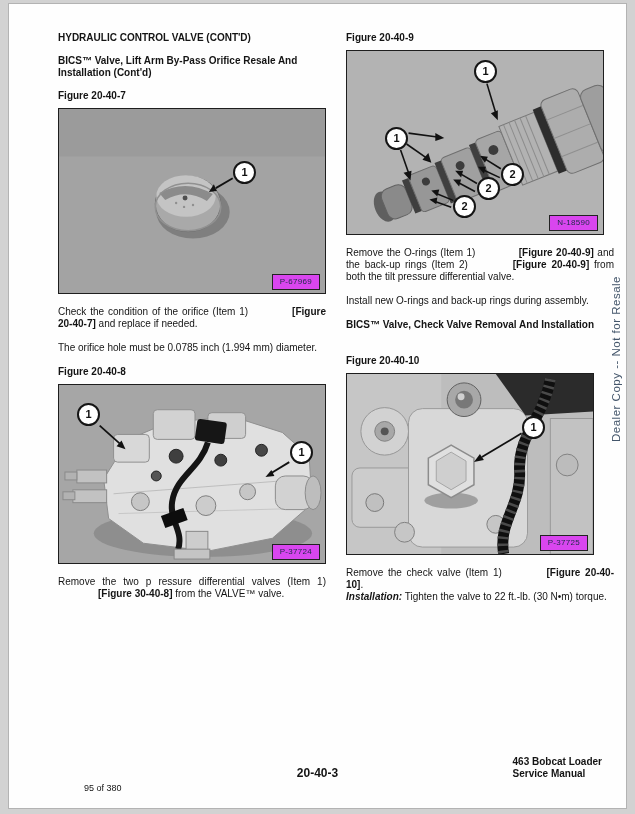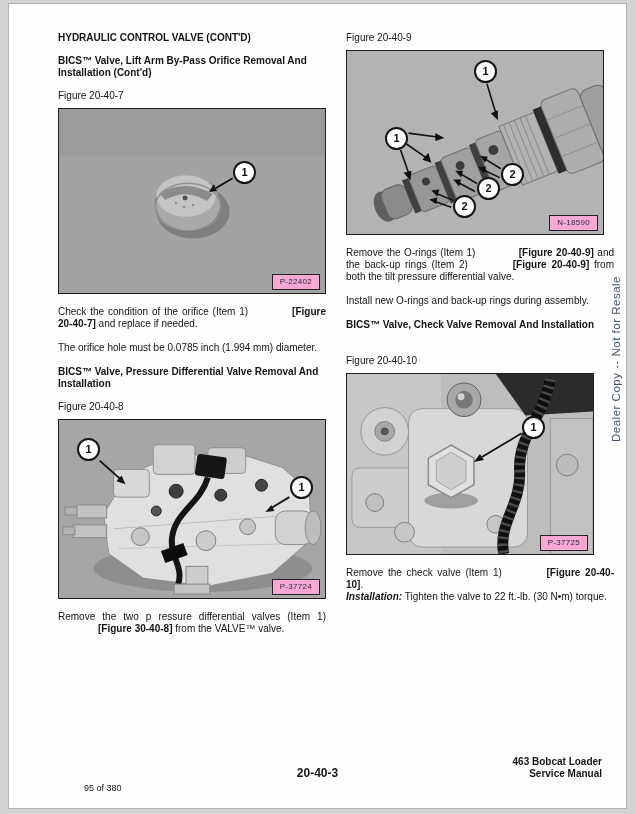--- a/index.html
+++ b/index.html
@@ -11,84 +11,83 @@
   }
   .page {
     position:absolute; left:8px; top:3px; width:619px; height:806px;
     background:#fefefe; border:1px solid #b3b3b3; box-sizing:border-box;
   }
   .col { position:absolute; top:28px; font-size:10px; line-height:12px; }
   .col-left  { left:49px;  width:268px; }
   .col-right { left:337px; width:268px; }
   .h1 { font-size:10px; font-weight:bold; margin:0 0 11px 0; }
   .h2 { font-size:10px; font-weight:bold; margin:0 0 11px 0; }
-  .figlabel { font-size:10px; font-weight:normal; margin:0 0 6px 0; }
+  .figlabel { font-size:10px; font-weight:bold; margin:0 0 6px 0; }
   .para { margin:0 0 12px 0; text-align:justify; }
   .b { font-weight:bold;padding-left:40px; }
   .lead { font-weight:bold; font-style:italic; }
   .figure { position:relative; border:1px solid #1e1e1e; margin:0 0 12px 0; box-sizing:border-box; overflow:hidden; background:#a8a8a8; }
   .fig7  { width:268px; height:186px; }
   .fig8  { width:268px; height:180px; }
   .fig9  { width:258px; height:185px; }
   .fig10 { width:248px; height:182px; }
   .figure svg { position:absolute; left:0; top:0; width:100%; height:100%; display:block; }
   .callout {
     position:absolute; width:19px; height:19px; background:#ffffff;
     border:2px solid #151515; border-radius:50%;
     font-size:11px; font-weight:bold; line-height:19px; text-align:center; color:#111;
   }
   .photo-id {
-    position:absolute; right:5px; bottom:3px; background:#f9a8d4;
+    position:absolute; right:5px; bottom:3px; background:#d946ef;
     border:1px solid #222; font-size:8px; line-height:10px; padding:2px 7px;
     letter-spacing:0.3px; color:#1c2b46;
   }
   .watermark {
     position:absolute; left:601px; top:272px;
     writing-mode:vertical-rl; transform:rotate(180deg);
     font-size:11.5px; letter-spacing:0.5px; color:#44566b; white-space:nowrap;
   }
   .footer-page   { position:absolute; left:0; width:100%; top:762px; text-align:center; font-size:12px; font-weight:bold; }
-  .footer-manual { position:absolute; right:24px; top:752px; text-align:right; font-size:10px; font-weight:bold; line-height:12px; }
+  .footer-manual { position:absolute; right:24px; top:752px; font-size:10px; font-weight:bold; line-height:12px; }
   .footer-sheet  { position:absolute; left:75px; top:779px; font-size:9px; }
 </style>
 </head>
 <body>
 
 <div class="page">
 
   <div class="col col-left">
     <div class="h1">HYDRAULIC CONTROL VALVE (CONT'D)</div>
-    <div class="h2">BICS™ Valve, Lift Arm By-Pass Orifice Removal And Installation (Cont'd)</div>
+    <div class="h2">BICS™ Valve, Lift Arm By-Pass Orifice Resale And Installation (Cont'd)</div>
     <div class="figlabel">Figure 20-40-7</div>
 
     <div class="figure fig7">
       <svg viewBox="0 0 268 186" preserveAspectRatio="none">
         <rect x="0" y="0" width="268" height="186" fill="#a3a3a3"></rect>
         <rect x="0" y="0" width="268" height="48" fill="#9b9b9b"></rect>
         <ellipse cx="135" cy="104" rx="37" ry="27" fill="#7f7f7f"></ellipse>
         <ellipse cx="130" cy="96" rx="33" ry="28" fill="#a9a9a9" stroke="#707070" stroke-width="1"></ellipse>
         <ellipse cx="128" cy="88" rx="30" ry="21" fill="#c4c4c4"></ellipse>
         <path d="M101,85 Q128,70 155,86 L149,93 Q128,80 107,92 Z" fill="#8b8b8b"></path>
         <circle cx="127" cy="90" r="2.5" fill="#4f4f4f"></circle>
         <ellipse cx="130" cy="99" rx="33" ry="24" fill="none" stroke="#919191" stroke-width="1.5"></ellipse>
         <circle cx="118" cy="95" r="1.2" fill="#8f8f8f"></circle>
           <circle cx="135" cy="97" r="1.2" fill="#8f8f8f"></circle>
           <circle cx="126" cy="99" r="1.2" fill="#8f8f8f"></circle>
         <line x1="175" y1="70" x2="158" y2="80" stroke="#111" stroke-width="1.8"></line>
         <polygon points="151,84 159,83 156,76" fill="#111"></polygon>
       </svg>
       <div class="callout" style="left:174px; top:52px;">1</div>
-      <div class="photo-id">P-22402</div>
+      <div class="photo-id">P-67969</div>
     </div>
 
     <p class="para"><span>Check the condition of the orifice (Item 1) </span><span class="b">[Figure 20-40-7]</span><span> and replace if needed.</span></p>
 
     <p class="para">The orifice hole must be 0.0785 inch (1.994 mm) diameter.</p>
 
-    <div class="h2">BICS™ Valve, Pressure Differential Valve Removal And Installation</div>
     <div class="figlabel">Figure 20-40-8</div>
 
     <div class="figure fig8">
       <svg viewBox="0 0 268 180" preserveAspectRatio="none">
         <rect x="0" y="0" width="268" height="180" fill="#a6a6a6"></rect>
         <ellipse cx="145" cy="150" rx="110" ry="24" fill="#8e8e8e"></ellipse>
         <path d="M45,95 L70,55 L110,38 L175,32 L225,48 L252,72 L255,120 L215,155 L150,168 L85,160 L50,135 Z" fill="#e0e0e0" stroke="#8f8f8f" stroke-width="1"></path>
         <path d="M55,110 L250,95" stroke="#bdbdbd" stroke-width="1"></path>
         <path d="M60,130 L235,125" stroke="#c6c6c6" stroke-width="1"></path>
         <rect x="95" y="25" width="42" height="30" rx="4" fill="#d2d2d2" stroke="#909090"></rect>

